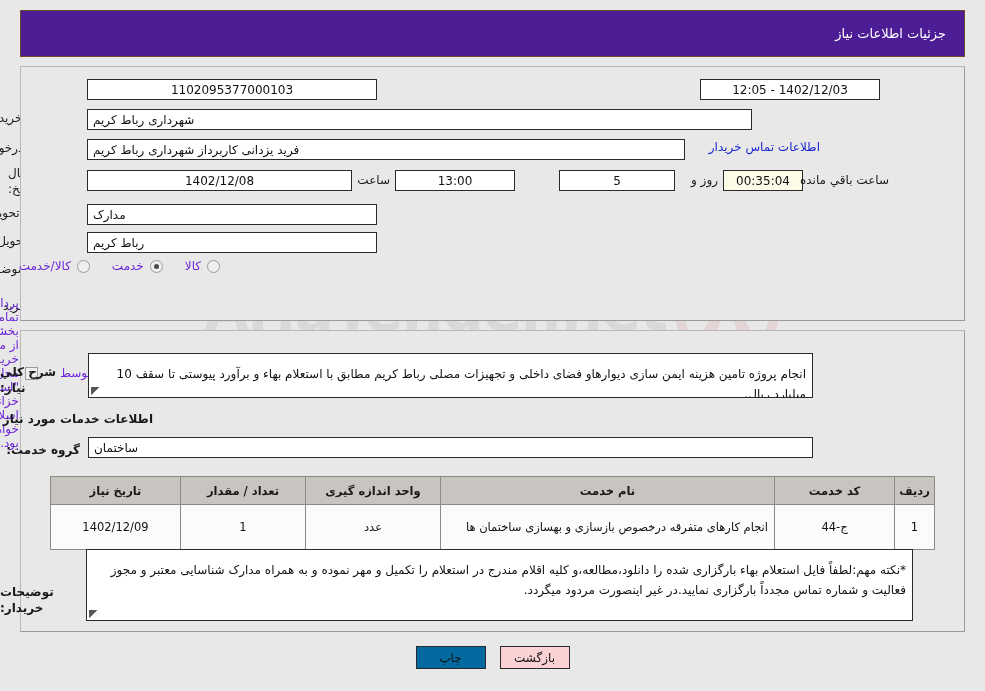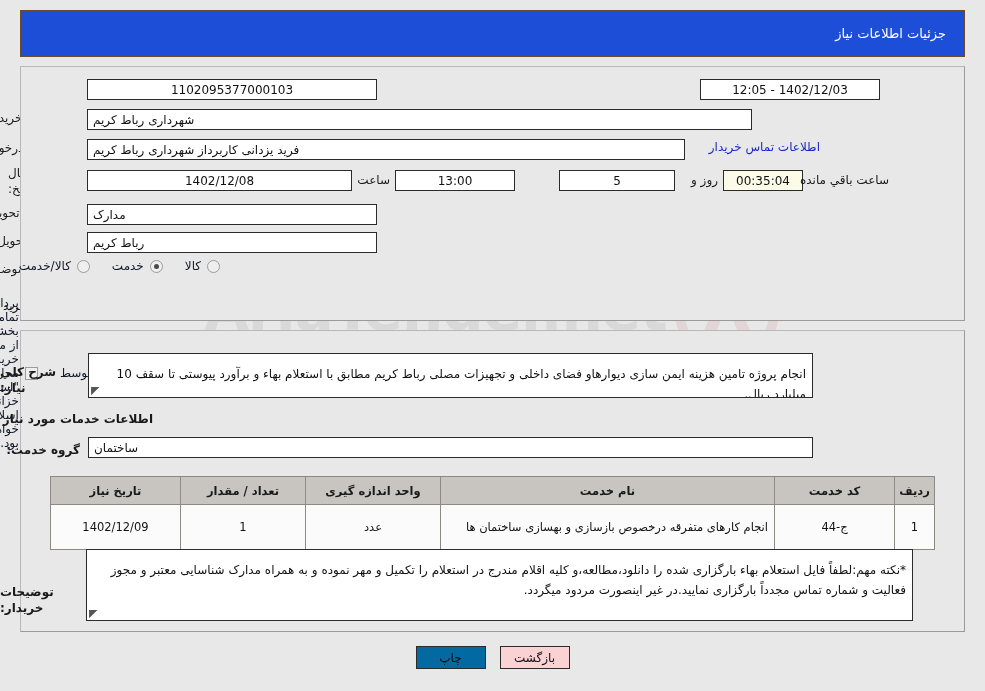--- a/index.html
+++ b/index.html
@@ -39,21 +39,21 @@
     margin-left: 6px;
     position: relative;
   }
   #watermark .wm-shield svg { width: 100%; height: 100%; display:block; }
 
   
   .header-bar {
     position: absolute;
     left: 20px; top: 10px;
     width: 945px; height: 47px;
-    background: #1d4ed8;
+    background: #4c1d95;
     border: 1px solid #6d4b2a;
     color: #ffffff;
     font-size: 13px;
     display: flex;
     align-items: center;
     justify-content: flex-start;
     padding-right: 18px;
     z-index: 2;
   }
 
@@ -132,21 +132,21 @@
     border: 1px solid #9b9b9b;
     display: inline-block;
     vertical-align: middle;
     flex: 0 0 auto;
   }
   .opt {
     display: inline-flex;
     align-items: center;
     gap: 6px;
     font-size: 12px;
-    color: #0f172a;
+    color: #6d28d9;
     margin-left: 22px;
   }
 
   
   .ta {
     background: #ffffff;
     border: 1px solid #2b2b2b;
     font-size: 12px;
     color: #111;
     line-height: 1.65;

